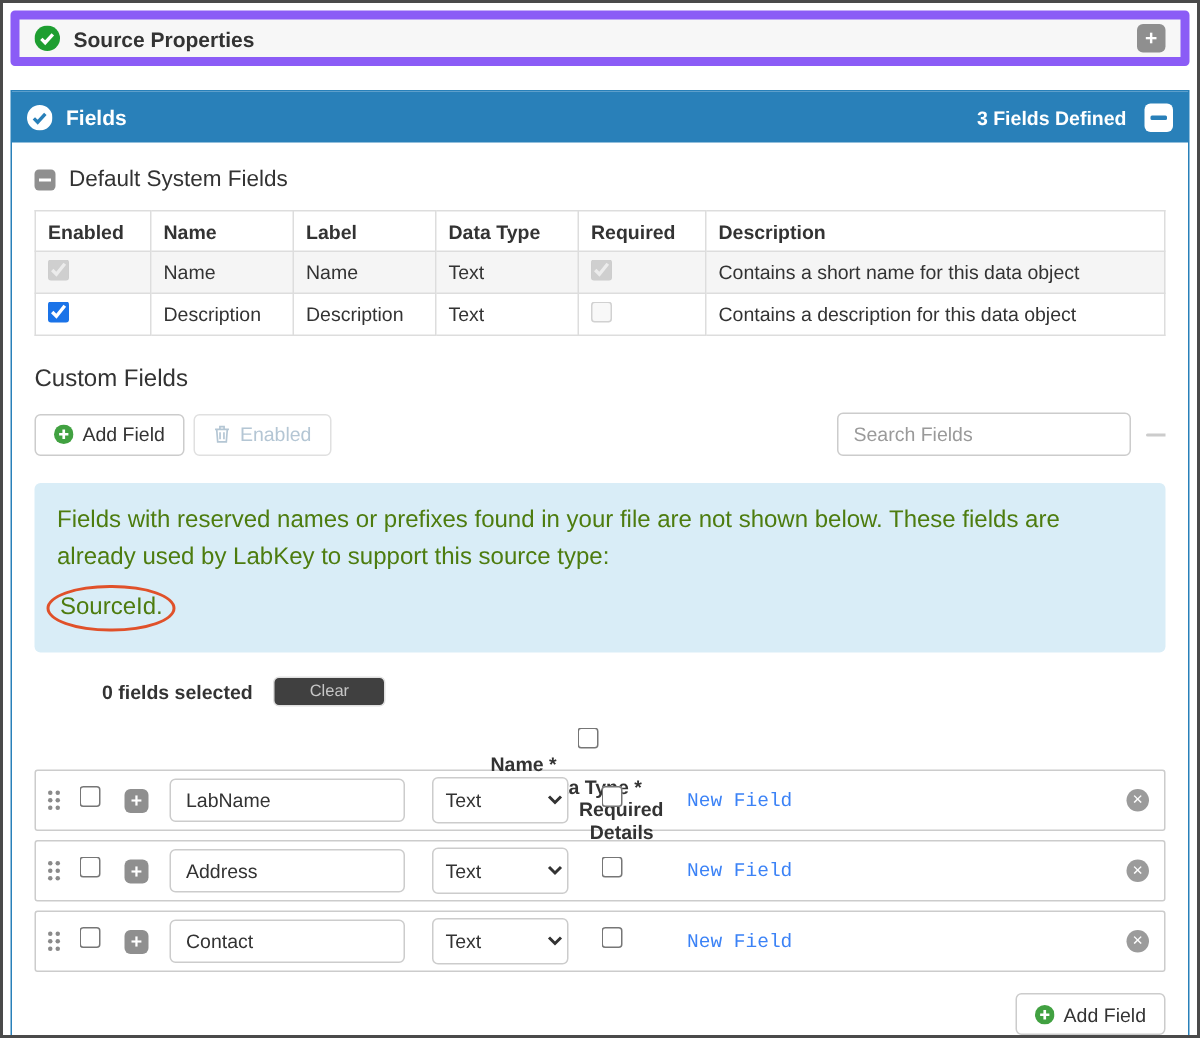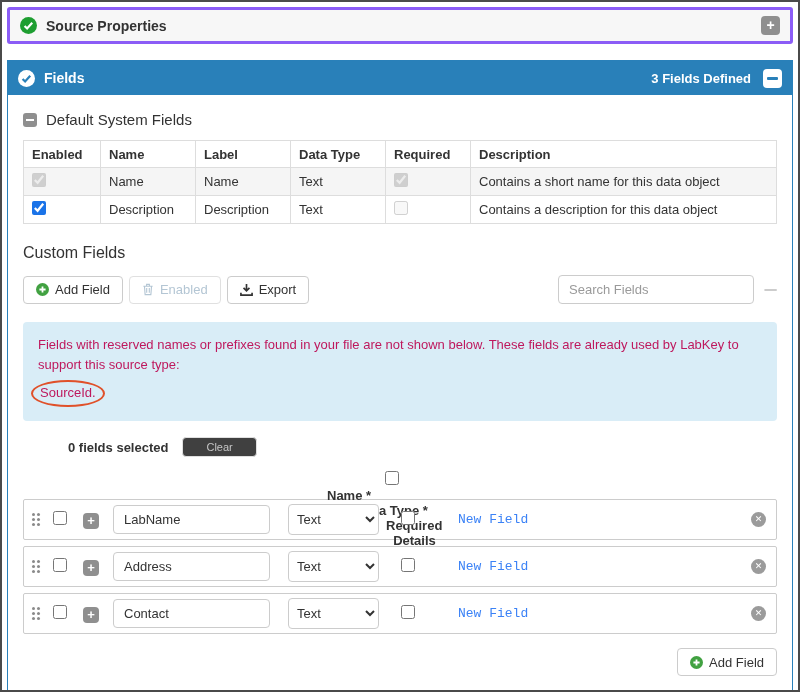--- a/index.html
+++ b/index.html
@@ -5,21 +5,21 @@
   * { box-sizing: border-box; margin: 0; padding: 0; }
   body { font-family: "Liberation Sans", sans-serif; background: #fff; }
   .page {
     width: 800px; height: 692px; border: 2px solid #4a4a4a;
     background: #fff; display: flex; flex-direction: column; overflow: hidden;
   }
 
   
   .sp-panel {
     margin: 5px 5px 0 5px; height: 37px; background: #f7f7f7;
-    border: 3px solid #8b5cf6; border-radius: 3px;
+    border: 6px solid #8b5cf6; border-radius: 3px;
     display: flex; align-items: center; padding: 0 10px; flex: none;
   }
   .sp-title { font-size: 14px; font-weight: bold; color: #333; margin-left: 9px; }
   .expand-btn {
     margin-left: auto; width: 19px; height: 19px; background: #8f8f8f;
     border: none; border-radius: 4px; color: #fff; font-size: 14px; line-height: 17px;
     font-weight: bold; text-align: center; cursor: pointer; padding: 0;
   }
 
   
@@ -77,21 +77,21 @@
   .search-input::placeholder { color: #9a9a9a; }
   .mode-group { display: flex; align-items: stretch; margin-left: 10px; gap: 2px; }
   .mode-seg { width: 13px; border: 1px solid #ccc; border-radius: 4px 0 0 4px; background: #fff; cursor: pointer; }
   .mode-btn {
     border: 1px solid #ccc; border-radius: 0 4px 4px 0; background: #fff; font-size: 13px;
     color: #333; padding: 5px 13px; cursor: pointer; font-family: "Liberation Sans", sans-serif;
   }
 
   .alert-info {
     margin-top: 18px; background: #d9edf7; border-radius: 4px;
-    padding: 13px 15px 14px 15px; font-size: 13px; color: #be185d; line-height: 1.55;
+    padding: 13px 15px 14px 15px; font-size: 16px; color: #4d7c0f; line-height: 1.55;
   }
   .reserved-ellipse {
     display: inline-block; border: 2px solid #e0512a; border-radius: 50%;
     padding: 1px 7px 2px 7px; margin-top: 5px; margin-left: -7px;
   }
 
   .selection-row { margin-top: 16px; display: flex; align-items: center; padding-left: 45px; }
   .selection-text { font-size: 13px; font-weight: bold; color: #333; }
   .clear-btn {
     margin-left: 14px; border: 1px solid #e0e0e0; background: #404040; color: #c6c6c6;
@@ -242,27 +242,20 @@
             <path d="M8 4.2v7.6M4.2 8h7.6" stroke="#fff" stroke-width="2.2"></path>
           </svg>
           <span>Add Field</span>
         </button>
         <button class="btn disabled">
           <svg class="icon-svg" width="12" height="13" viewBox="0 0 12 14">
             <path d="M1 3.5h10M4.5 3V1.5h3V3M2.2 3.5l.7 9h6.2l.7-9M4.6 5.5v5M7.4 5.5v5" stroke="#b4c6d4" stroke-width="1.2" fill="none"></path>
           </svg>
           <span>Enabled</span>
         </button>
-        <button class="btn">
-          <svg class="icon-svg" width="13" height="13" viewBox="0 0 14 14">
-            <path d="M7 1v7M3.8 5.2L7 8.4l3.2-3.2" stroke="#333" stroke-width="1.8" fill="none"></path>
-            <path d="M1 10.5v2.5h12v-2.5" stroke="#333" stroke-width="1.8" fill="none"></path>
-          </svg>
-          <span>Export</span>
-        </button>
         <input class="search-input" type="text" placeholder="Search Fields" style="">
         <div class="mode-group">
           <span class="mode-seg"></span>
         </div>
       </div>
 
       <div class="alert-info">
         <span>Fields with reserved names or prefixes found in your file are not shown below. These fields are already used by LabKey to support this source type:</span><br>
         <span class="reserved-ellipse"><span>SourceId.</span></span>
       </div>

